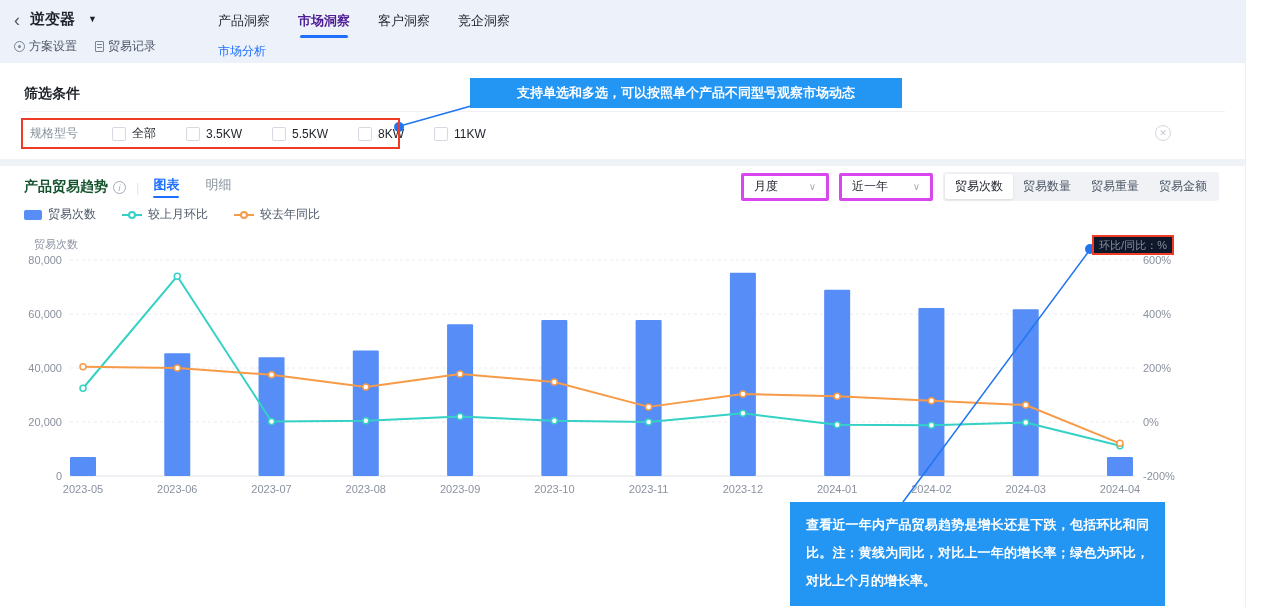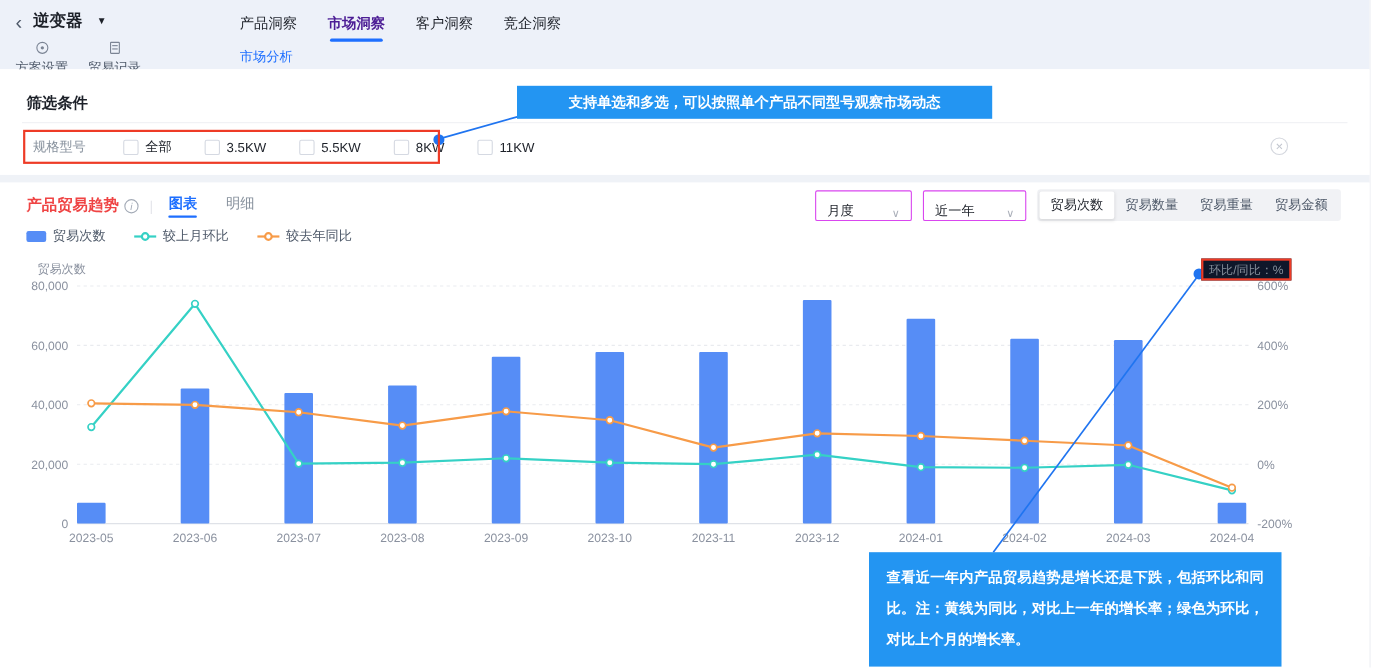--- a/index.html
+++ b/index.html
@@ -6,21 +6,21 @@
   html,body { width:1269px; height:607px; background:#fff; overflow:hidden;
     font-family:"Liberation Sans","DejaVu Sans",sans-serif; }
   .page { position:relative; width:1269px; height:607px; background:#fff; }
 
   
   .topbar { position:absolute; left:0; top:0; width:1245px; height:63px; background:#edf1f9; }
   .back { position:absolute; left:14px; top:10px; font-size:18px; color:#4e5969; cursor:pointer; line-height:20px;}
   .ptitle { position:absolute; left:30px; top:10px; font-size:15px; font-weight:bold; color:#1d2129; }
   .caret { position:absolute; left:88px; top:14px; font-size:9px; color:#1d2129; cursor:pointer; }
   .sub-links { position:absolute; left:14px; top:38px; display:flex; gap:18px; font-size:12px; color:#4e5969; }
-  .lnk { display:flex; align-items:center; gap:4px; cursor:pointer;flex-direction:column; }
+  .lnk { display:flex; align-items:center; gap:4px; cursor:pointer; }
   .ico-circle { width:11px; height:11px; border:1px solid #7b8494; border-radius:50%; display:inline-block; position:relative; }
   .ico-circle::after { content:""; position:absolute; left:3px; top:3px; width:3px; height:3px; border-radius:50%; background:#7b8494; }
   .ico-doc { width:9px; height:11px; border:1px solid #7b8494; border-radius:1px; display:inline-block; position:relative; }
   .ico-doc::after { content:""; position:absolute; left:1px; top:2px; width:5px; height:1px; background:#7b8494; box-shadow:0 3px 0 #7b8494; }
   .tabs { position:absolute; left:218px; top:12px; display:flex; gap:28px; font-size:13px; color:#1d2129;font-family:Liberation Mono, monospace; }
   .tab { cursor:pointer; padding-bottom:8px; position:relative; }
   .tab.active { color:#4c1d95; font-weight:bold; }
   .tab.active::after { content:""; position:absolute; left:2px; right:2px; bottom:0; height:3px; border-radius:2px; background:#1e6fff; }
   .subtab { position:absolute; left:218px; top:43px; font-size:12px; color:#1e6fff; cursor:pointer; padding-bottom:6px; }
   .subtab::after { content:""; position:absolute; left:4px; right:4px; bottom:0; height:2px; border-radius:2px; background:#7fabff; }
@@ -34,30 +34,30 @@
   .f-row { position:absolute; left:30px; top:62px; display:flex; align-items:center; font-size:12px; }
   .f-label { color:#86909c; margin-right:34px; }
   .cb { display:flex; align-items:center; gap:6px; margin-right:30px; color:#1d2129; cursor:pointer; }
   .box { width:14px; height:14px; border:1px solid #d5d9e2; border-radius:2px; background:#fff; display:inline-block; }
   .clear-ico { position:absolute; left:1155px; top:62px; width:16px; height:16px; border:1px solid #d4d7de; border-radius:50%;
     color:#c2c6cf; font-size:9px; line-height:14px; text-align:center; cursor:pointer; }
   .gap-band { position:absolute; left:0; top:159px; width:1245px; height:7px; background:#eff2f7; }
 
   .chart-card { left:0; top:166px; width:1245px; height:340px; }
   .t-head { position:absolute; left:24px; top:10px; display:flex; align-items:center; font-size:13px; }
-  .t-title { font-size:14px; font-weight:bold; color:#ef4444; }
+  .t-title { font-size:14px; font-weight:bold; color:#14532d; }
   .info-i { width:13px; height:13px; border:1px solid #a3aab6; border-radius:50%; color:#a3aab6; font-size:9px;
     line-height:12px; text-align:center; margin:0 10px 0 5px; font-style:italic; }
   .t-sep { color:#e5e6eb; margin-right:14px; }
   .vtab { margin-right:26px; cursor:pointer; color:#86909c; position:relative; padding-bottom:4px; }
   .vtab.active { color:#1e6fff; font-weight:bold; }
   .vtab.active::after { content:""; position:absolute; left:0; right:0; bottom:0; height:2px; border-radius:2px; background:#1e6fff; }
   .t-controls { position:absolute; right:26px; top:6px; display:flex; gap:10px; align-items:center; }
-  .sel { width:88px; height:28px; border:1px solid #d946ef; border-radius:2px; background:#fff; display:flex;
-    align-items:flex-end; justify-content:space-between; padding:0 10px; font-size:12px; color:#1d2129; cursor:pointer;font-family:Liberation Serif, serif; }
+  .sel { width:88px; height:28px; border:3px solid #d946ef; border-radius:2px; background:#fff; display:flex;
+    align-items:center; justify-content:space-between; padding:0 10px; font-size:12px; color:#1d2129; cursor:pointer;font-family:Liberation Serif, serif; }
   .sel-caret { color:#a9aeb8; font-size:10px; }
   .btn-group { display:flex; background:#f1f2f5; border-radius:3px; padding:2px; }
   .mbtn { border:none; background:transparent; font-size:12px; color:#4e5969; padding:4px 10px; cursor:pointer; border-radius:2px;
     font-family:inherit; }
   .mbtn.active { background:#fff; color:#1d2129; box-shadow:0 1px 3px rgba(0,0,0,.1); }
   .legend { position:absolute; left:24px; top:40px; display:flex; gap:26px; align-items:center; font-size:12px; color:#4e5969; }
   .lg-item { display:flex; align-items:center; gap:6px; cursor:pointer; }
   .sw { width:18px; height:10px; border-radius:2px; background:var(--c); }
   .lm { width:20px; height:2px; background:var(--c); position:relative; }
   .lm .ring { position:absolute; left:6px; top:-3px; width:8px; height:8px; border:2px solid var(--c); border-radius:50%; background:#fff; box-sizing:border-box;}

